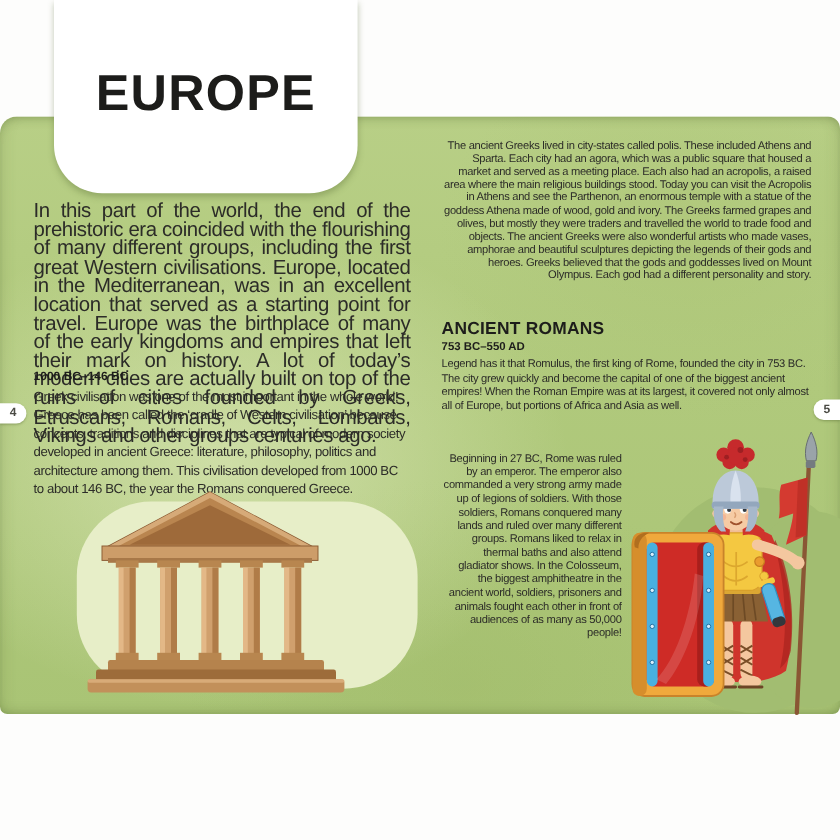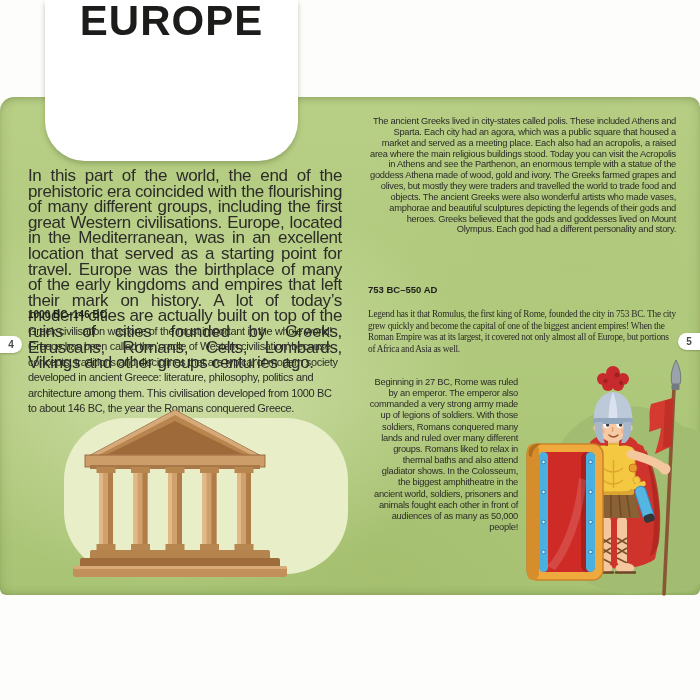--- a/index.html
+++ b/index.html
@@ -13,33 +13,33 @@
            radial-gradient(320px 240px at 55% 95%, rgba(158,184,102,.4), rgba(158,184,102,0) 72%),
            linear-gradient(180deg,#b8cf86 0%,#b0c97c 45%,#a9c475 100%);
          border-radius:14px 10px 6px 6px;
          box-shadow: inset 0 8px 10px -8px rgba(70,90,35,.45),
                      inset 0 -8px 10px -8px rgba(70,90,35,.35),
                      inset 10px 0 14px -12px rgba(70,90,35,.3),
                      inset -10px 0 14px -12px rgba(70,90,35,.3);}
   
   #banner{position:absolute;left:45px;top:0;width:253px;height:161px;background:#ffffff;
           border-radius:0 0 40px 40px;box-shadow:0 3px 5px rgba(80,100,45,.35);
-          display:flex;align-items:flex-start;justify-content:center;padding-bottom:5px;box-sizing:border-box;}
+          display:flex;align-items:center;justify-content:center;padding-bottom:5px;box-sizing:border-box;}
   #banner .title{font-size:42px;font-weight:800;letter-spacing:1px;color:#1c1c1a;line-height:1;}
   
   .tx{position:absolute;}
   .intro{left:28px;top:168px;width:314px;font-size:17px;line-height:15.6px;
          letter-spacing:-.35px;text-align:justify;}
   .h-greeks{left:28px;top:291px;font-size:15px;font-weight:800;letter-spacing:.2px;color:#1d1d1b;line-height:1.1;}
   .d-greeks{left:28px;top:309px;font-size:10px;font-weight:700;color:#1d1d1b;}
   .b-greeks{left:28px;top:324px;width:314px;font-size:11px;line-height:15.4px;letter-spacing:-.35px;}
   .b-polis{left:368px;top:116px;width:308px;font-size:9.3px;line-height:10.85px;letter-spacing:-.25px;text-align:right;}
   .h-romans{left:368px;top:267px;font-size:14.5px;font-weight:800;letter-spacing:.2px;color:#1d1d1b;line-height:1.1;}
   .d-romans{left:368px;top:284px;font-size:9.5px;font-weight:700;color:#1d1d1b;}
-  .b-romans1{left:368px;top:309px;width:308px;font-size:9.3px;line-height:11.6px;letter-spacing:-.25px;font-family:Liberation Serif, serif;}
+  .b-romans1{left:368px;top:298px;width:308px;font-size:9.3px;line-height:11.6px;letter-spacing:-.25px;}
   .b-romans2{left:368px;top:377px;width:150px;font-size:9.3px;line-height:11.15px;letter-spacing:-.25px;text-align:right;}
   
   .illus{position:absolute;}
   #temple-svg{left:30px;top:400px;}
   #soldier-svg{left:505px;top:358px;}
   
   .tab{position:absolute;background:#ffffff;display:flex;align-items:center;justify-content:center;
        font-size:10px;font-weight:600;color:#4a4a44;box-shadow:0 1px 2px rgba(80,100,45,.4);}
   #tab-left{left:0;top:336px;width:22px;height:17px;border-radius:0 9px 9px 0;}
   #tab-right{left:678px;top:333px;width:22px;height:17px;border-radius:9px 0 0 9px;}
@@ -109,20 +109,21 @@
       </g>
 
       <rect x="60" y="150" width="180" height="10" rx="2" fill="#b5834d"></rect>
       <rect x="50" y="158" width="200" height="11" rx="2" fill="#9d6c3a"></rect>
       <rect x="43" y="166" width="214" height="11" rx="3" fill="#c2905a"></rect>
       <rect x="43" y="166" width="214" height="3" rx="1.5" fill="#d8ab78"></rect>
     </g>
   </svg>
 
   <div class="tx b-polis">The ancient Greeks lived in city-states called polis. These included Athens and Sparta. Each city had an agora, which was a public square that housed a market and served as a meeting place. Each also had an acropolis, a raised area where the main religious buildings stood. Today you can visit the Acropolis in Athens and see the Parthenon, an enormous temple with a statue of the goddess Athena made of wood, gold and ivory. The Greeks farmed grapes and olives, but mostly they were traders and travelled the world to trade food and objects. The ancient Greeks were also wonderful artists who made vases, amphorae and beautiful sculptures depicting the legends of their gods and heroes. Greeks believed that the gods and goddesses lived on Mount Olympus. Each god had a different personality and story.</div>
+  <div class="tx h-romans">ANCIENT ROMANS</div>
   <div class="tx d-romans">753 BC–550 AD</div>
   <div class="tx b-romans1">Legend has it that Romulus, the first king of Rome, founded the city in 753 BC. The city grew quickly and become the capital of one of the biggest ancient empires! When the Roman Empire was at its largest, it covered not only almost all of Europe, but portions of Africa and Asia as well.</div>
   <div class="tx b-romans2">Beginning in 27 BC, Rome was ruled by an emperor. The emperor also commanded a very strong army made up of legions of soldiers. With those soldiers, Romans conquered many lands and ruled over many different groups. Romans liked to relax in thermal baths and also attend gladiator shows. In the Colosseum, the biggest amphitheatre in the ancient world, soldiers, prisoners and animals fought each other in front of audiences of as many as 50,000 people!</div>
 
   <svg id="soldier-svg" class="illus" width="195" height="240" viewBox="0 0 195 240" role="img" aria-label="roman-soldier-illustration">
     <g>
       <ellipse cx="124" cy="142" rx="86" ry="94" fill="#a2bd71"></ellipse>
       <ellipse cx="172" cy="150" rx="60" ry="82" fill="#a2bd71"></ellipse>
     </g>
     <g>

